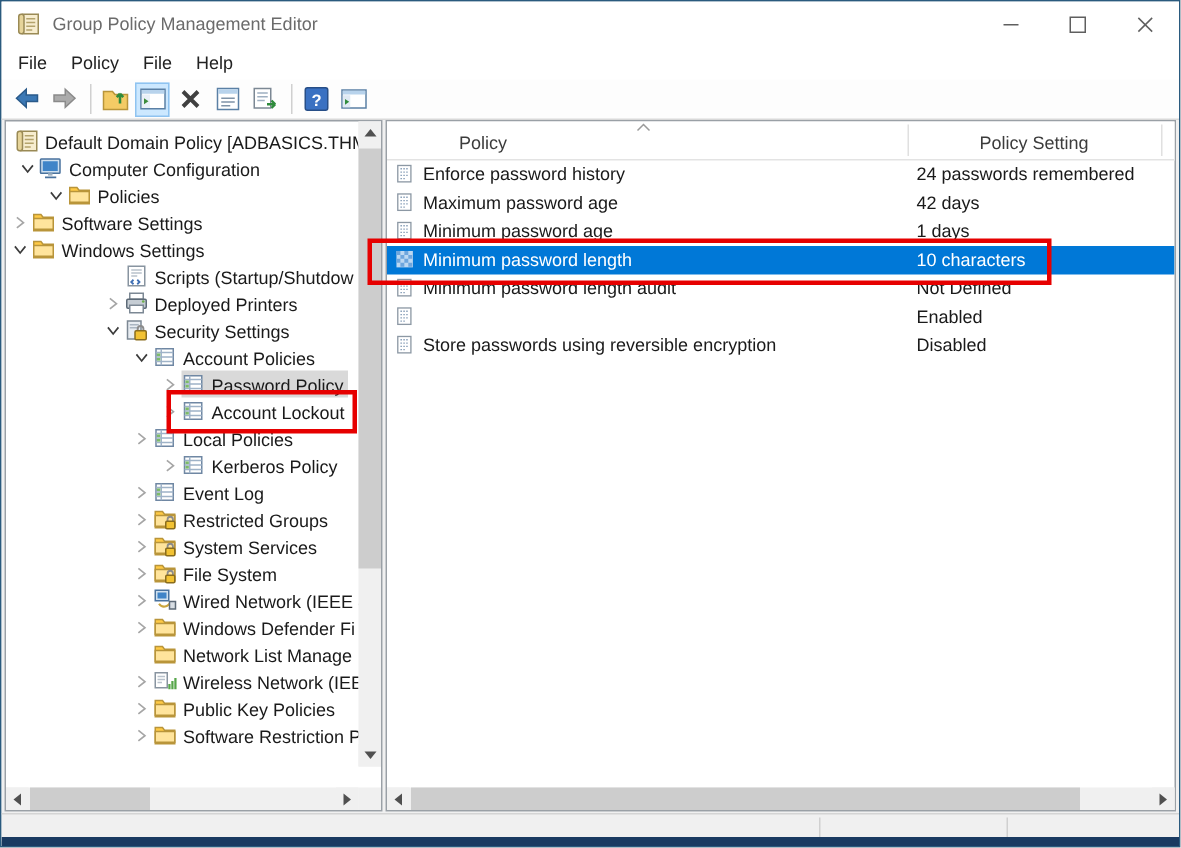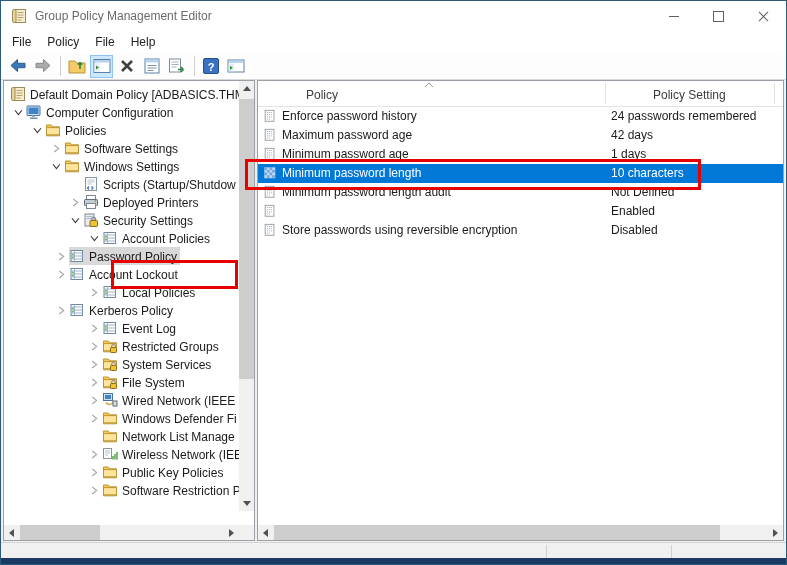--- a/index.html
+++ b/index.html
@@ -31,22 +31,22 @@
   
   .tree-pane{position:absolute;left:2px;top:0;width:252px;height:461px;background:#fff;border:1px solid #9aa0a6;box-sizing:border-box;}
   .tree-viewport{position:absolute;left:1px;top:0;width:234px;height:445px;overflow:hidden;padding-top:4px;box-sizing:border-box;}
   .trow{height:18px;display:flex;align-items:center;white-space:nowrap;}
   .chev{width:16px;height:16px;flex:none;display:flex;align-items:center;justify-content:center;}
   .chev svg{width:14px;height:14px;}
   .trow-inner{display:flex;align-items:center;height:18px;padding-right:3px;}
   .trow-inner.selbg{background:#d9d9d9;}
   .ticon{width:16px;height:16px;flex:none;margin-right:4px;}
   .tlabel{padding-top:1px;}
-  .lvl0{padding-left:5px;}.lvl1{padding-left:24px;}.lvl2{padding-left:43px;}
-  .lvl3{padding-left:62px;}.lvl4{padding-left:81px;}.lvl5{padding-left:48px;}
+  .lvl0{padding-left:5px;}.lvl1{padding-left:24px;}.lvl2{}
+  .lvl3{padding-left:62px;}.lvl4{padding-left:81px;}.lvl5{padding-left:100px;}
   
   .tree-vscroll{position:absolute;top:0;right:0;width:15px;height:430px;background:#f0f0f0;}
   .tree-hscroll{position:absolute;left:0;bottom:0;height:15px;width:235px;background:#f0f0f0;}
   .sb-corner{position:absolute;right:0;bottom:0;width:15px;height:15px;background:#f0f0f0;}
   .sb-btn{position:absolute;width:15px;height:15px;display:flex;align-items:center;justify-content:center;background:#f0f0f0;}
   .tri{width:0;height:0;}
   .tri-up{border-left:4px solid transparent;border-right:4px solid transparent;border-bottom:5px solid #505050;}
   .tri-down{border-left:4px solid transparent;border-right:4px solid transparent;border-top:5px solid #505050;}
   .tri-left{border-top:4px solid transparent;border-bottom:4px solid transparent;border-right:5px solid #505050;}
   .tri-right{border-top:4px solid transparent;border-bottom:4px solid transparent;border-left:5px solid #505050;}

